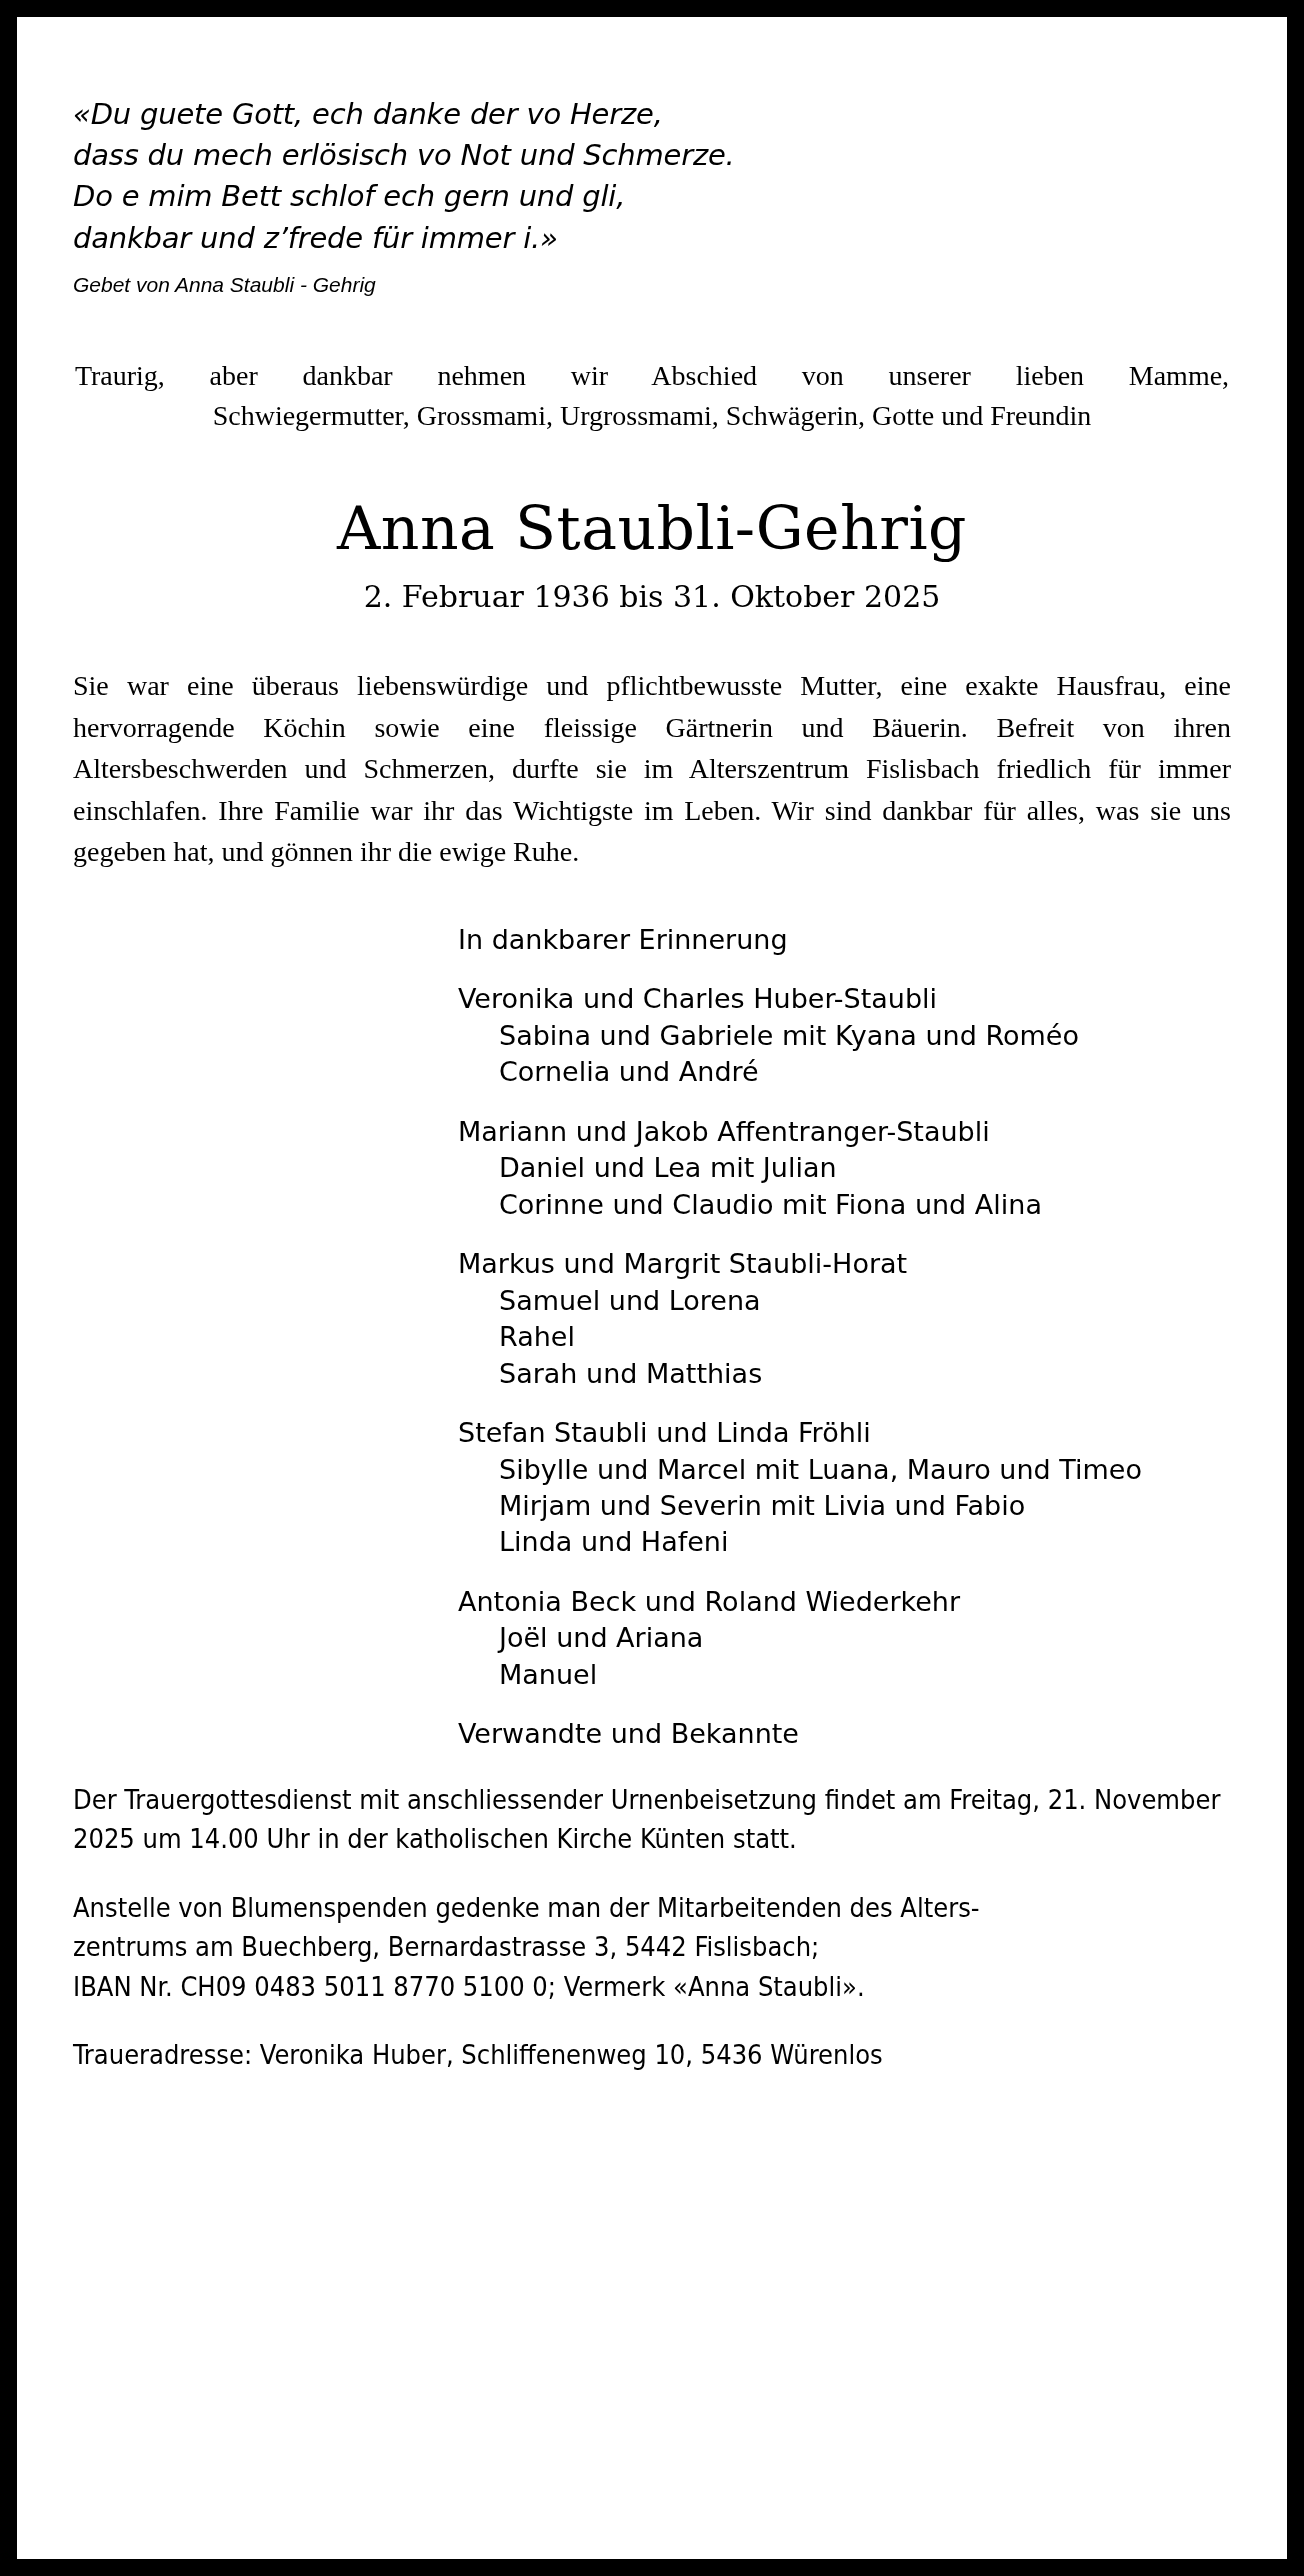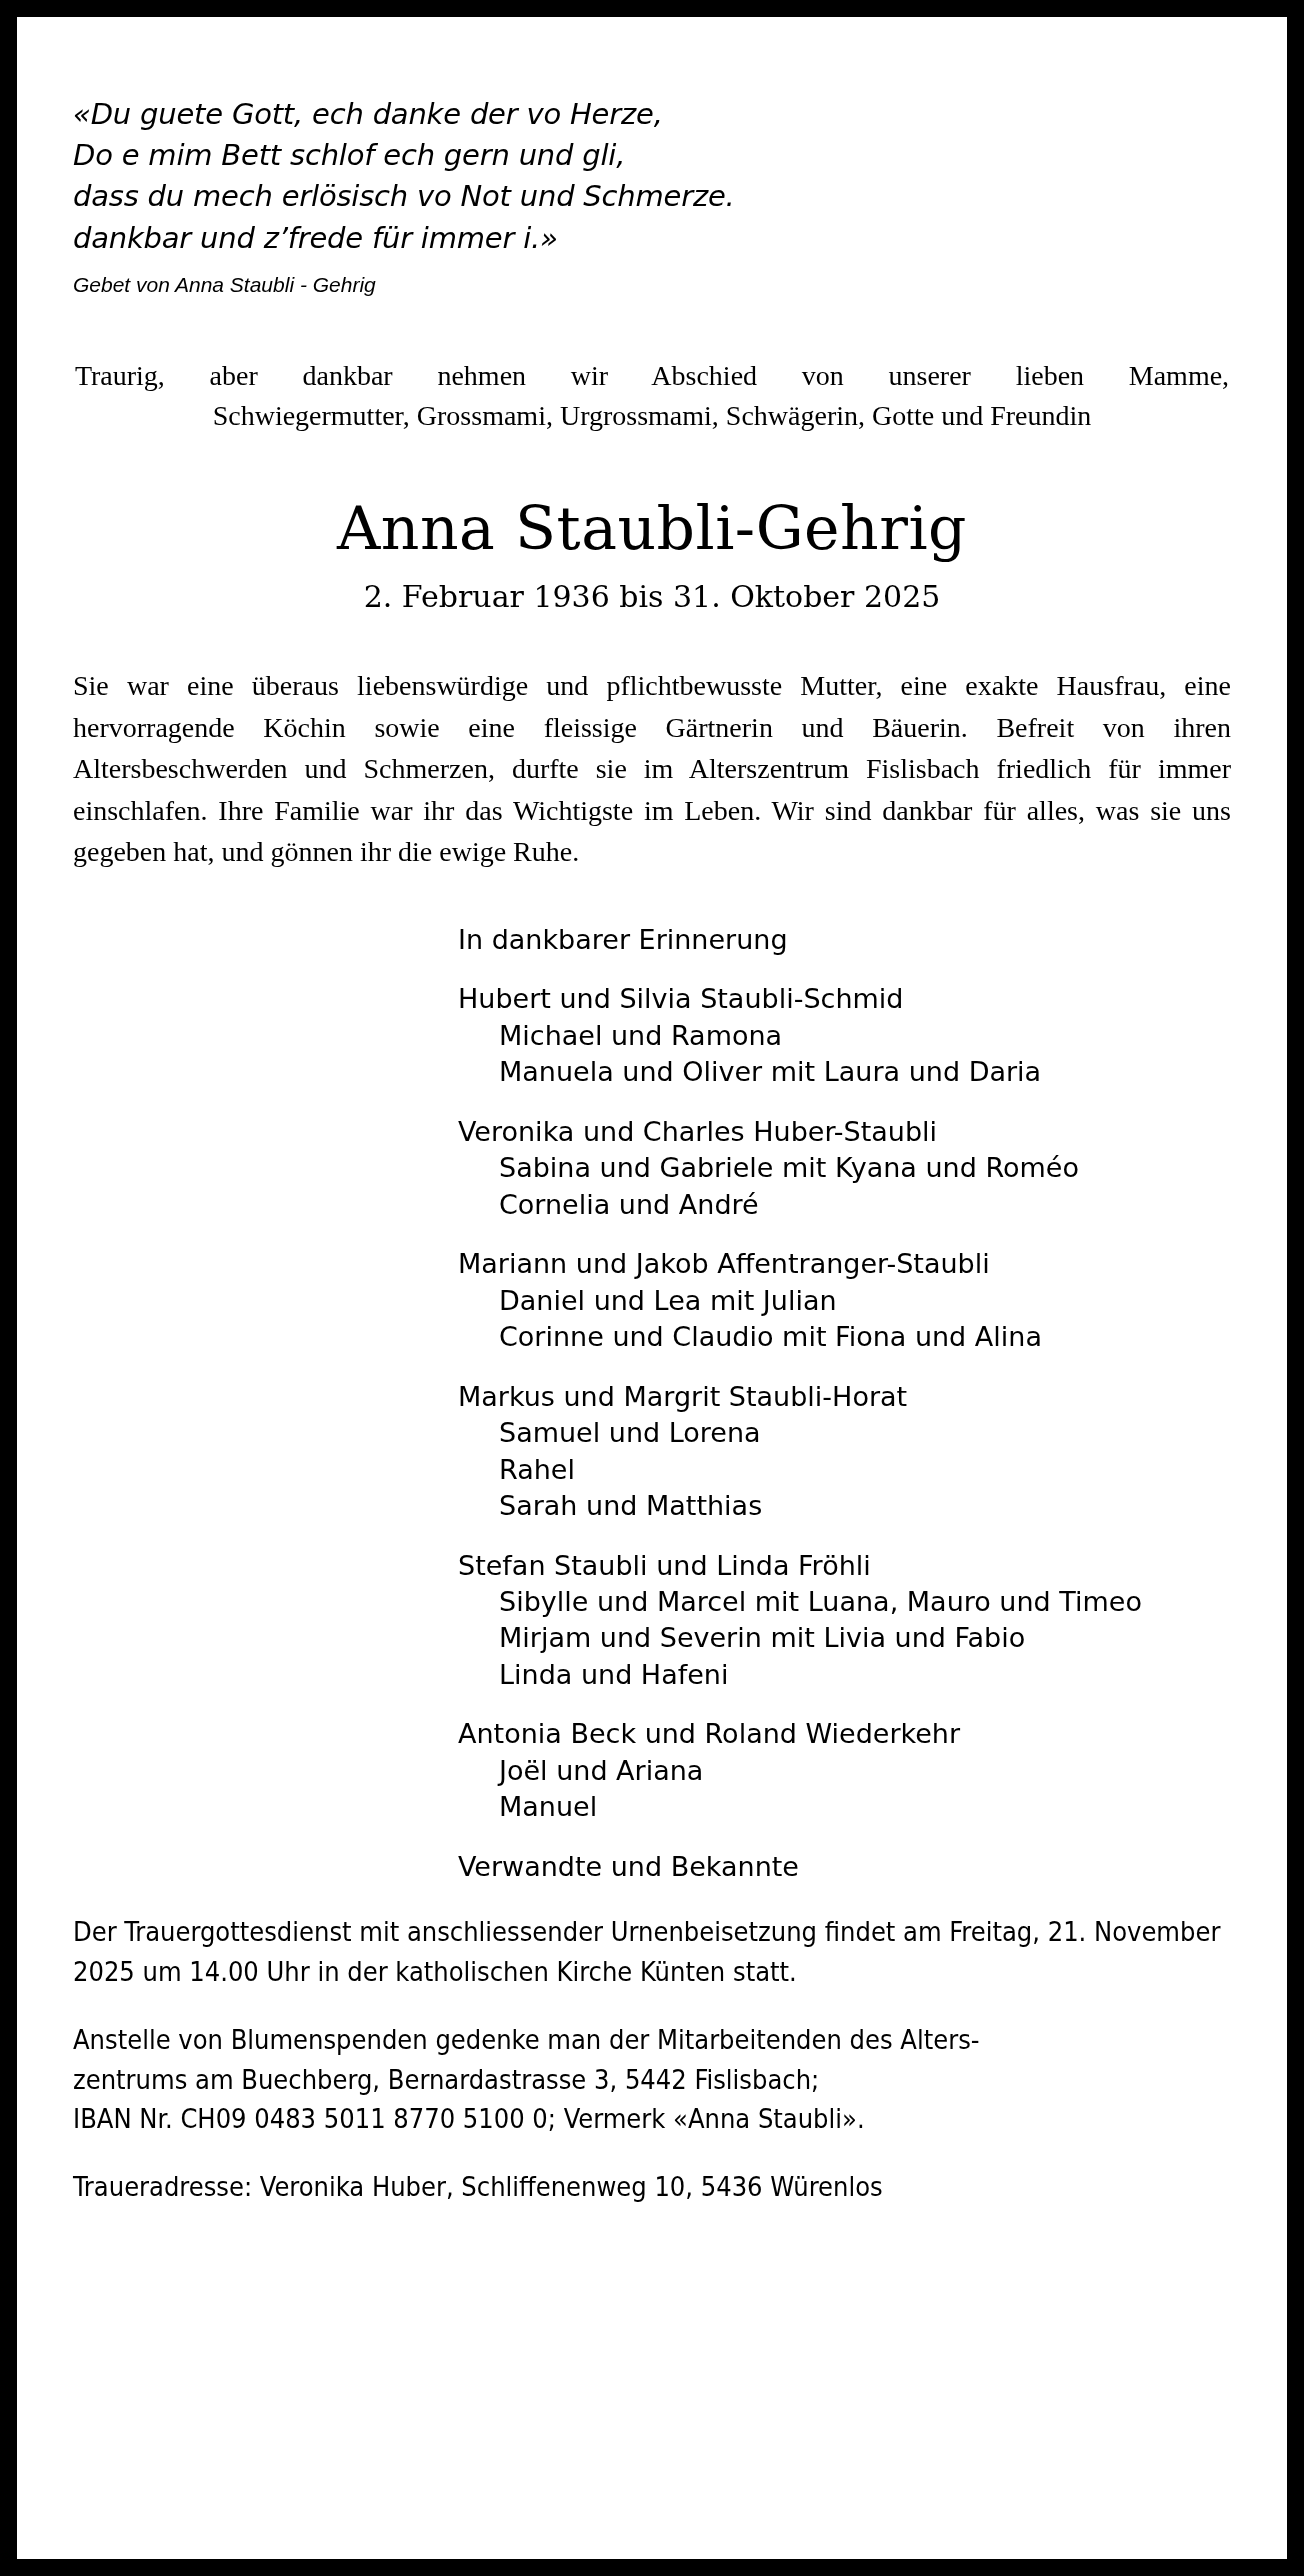--- a/index.html
+++ b/index.html
@@ -137,45 +137,40 @@
   .nowrapline { display: block; }
 </style>
 </head>
 <body>
 
 <div class="notice">
   <div class="inner">
 
     <div class="poem">
       <div class="poem-line">«Du guete Gott, ech danke der vo Herze,</div>
+      <div class="poem-line">dass du mech erlösisch vo Not und Schmerze.</div>
       <div class="poem-line">Do e mim Bett schlof ech gern und gli,</div>
-      <div class="poem-line">dass du mech erlösisch vo Not und Schmerze.</div>
       <div class="poem-line">dankbar und z’frede für immer i.»</div>
     </div>
 
     <div class="poem-attrib">Gebet von Anna Staubli - Gehrig</div>
 
     <div class="intro">
       <span class="l1">Traurig, aber dankbar nehmen wir Abschied von unserer lieben Mamme,</span>
       <span class="l2">Schwiegermutter, Grossmami, Urgrossmami, Schwägerin, Gotte und Freundin</span>
     </div>
 
     <h1 class="name">Anna Staubli-Gehrig</h1>
     <div class="dates">2. Februar 1936 bis 31. Oktober 2025</div>
 
     <p class="eulogy">Sie war eine überaus liebenswürdige und pflichtbewusste Mutter, eine exakte Hausfrau, eine hervorragende Köchin sowie eine fleissige Gärtnerin und Bäuerin. Befreit von ihren Altersbeschwerden und Schmerzen, durfte sie im Alterszentrum Fislisbach friedlich für immer einschlafen. Ihre Familie war ihr das Wichtigste im Leben. Wir sind dankbar für alles, was sie uns gegeben hat, und gönnen ihr die ewige Ruhe.</p>
 
     <div class="family">
       <div class="fam-heading">In dankbarer Erinnerung</div>
       <div id="family-groups">
-          <div class="fam-group">
-            <div class="fam-parent">Hubert und Silvia Staubli-Schmid</div>
-            <div class="fam-child">Michael und Ramona</div>
-            <div class="fam-child">Manuela und Oliver mit Laura und Daria</div>
-          </div>
           <div class="fam-group">
             <div class="fam-parent">Veronika und Charles Huber-Staubli</div>
             <div class="fam-child">Sabina und Gabriele mit Kyana und Roméo</div>
             <div class="fam-child">Cornelia und André</div>
           </div>
           <div class="fam-group">
             <div class="fam-parent">Mariann und Jakob Affentranger-Staubli</div>
             <div class="fam-child">Daniel und Lea mit Julian</div>
             <div class="fam-child">Corinne und Claudio mit Fiona und Alina</div>
           </div>

